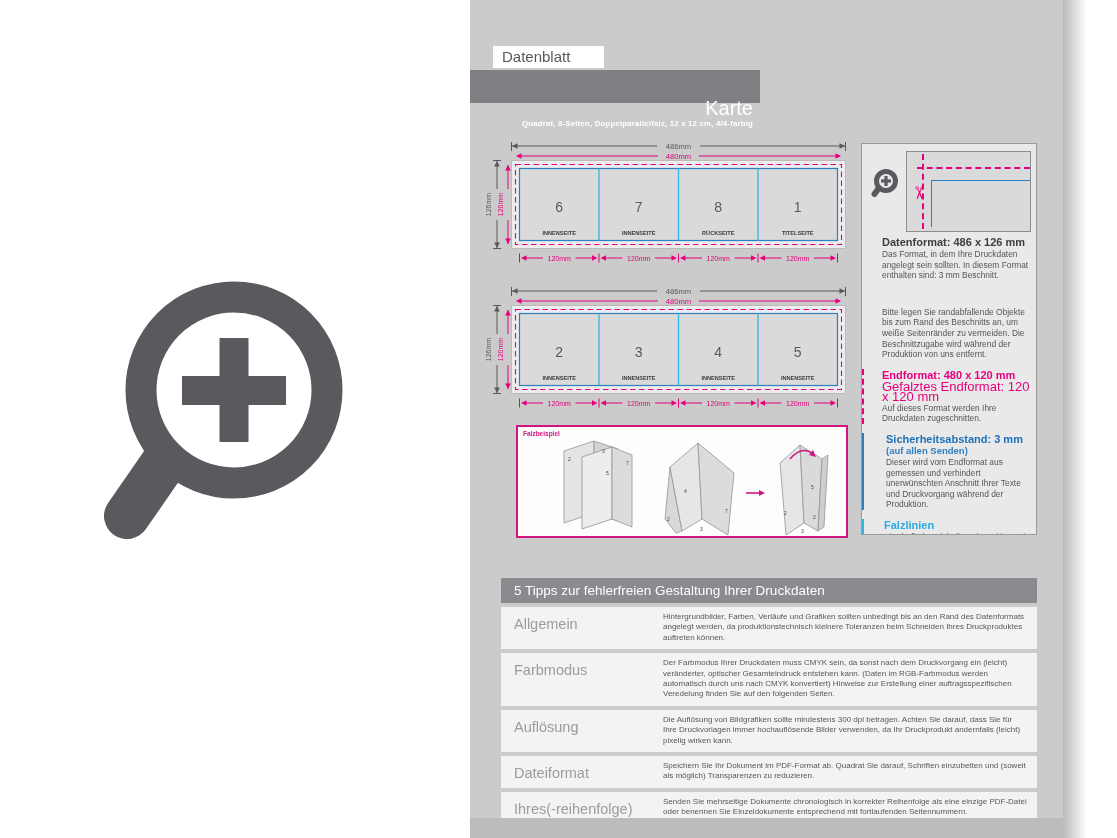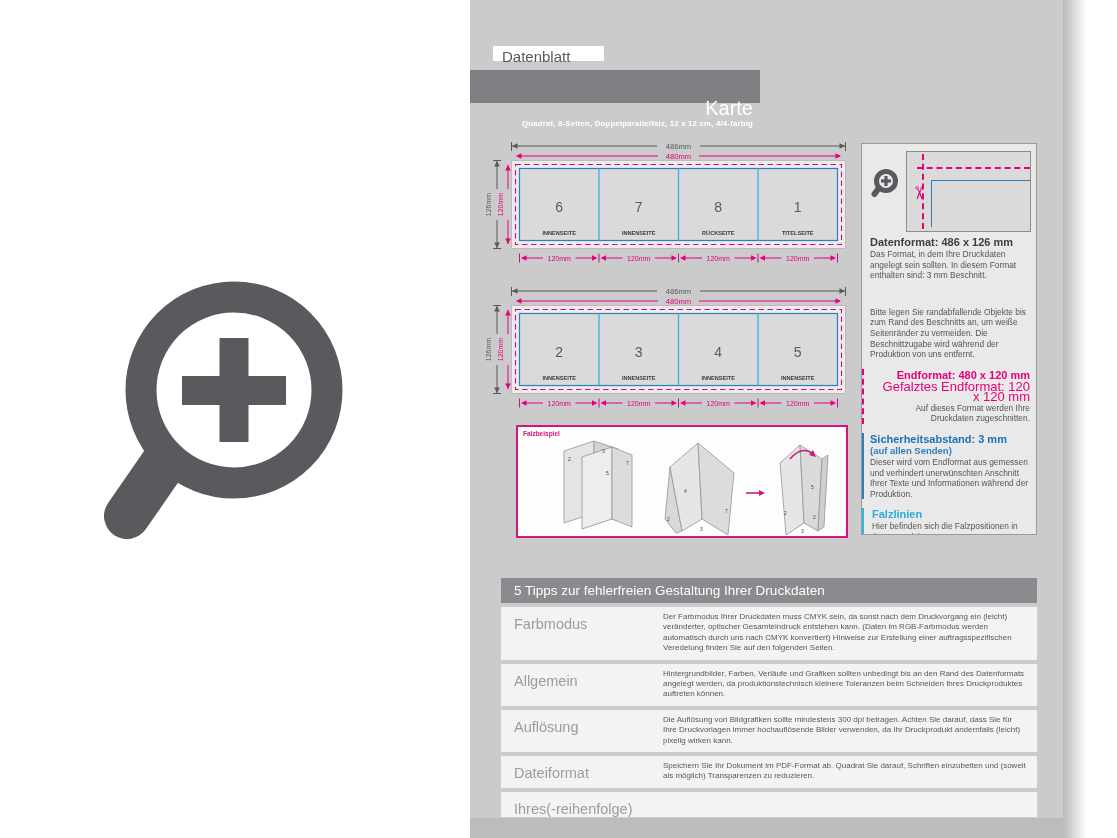--- a/index.html
+++ b/index.html
@@ -13,21 +13,21 @@
     background:#cbcbcb;
   }
   .page-shadow{
     position:absolute;left:1063px;top:0;width:24px;height:838px;
     background:linear-gradient(to right, rgba(130,130,130,.55), rgba(255,255,255,0));
   }
   .big-zoom{position:absolute;left:103px;top:278px;}
 
   
   .tab{
-    position:absolute;left:23px;top:46px;height:15px;background:#ffffff;
+    position:absolute;left:23px;top:46px;height:22px;background:#ffffff;
     color:#57585a;font-size:15px;line-height:22px;padding:0 34px 0 9px;
   }
   .hbar{
     position:absolute;left:0;top:70px;width:290px;height:33px;background:#7f8083;
     color:#ffffff;text-align:right;box-sizing:border-box;padding:1px 7px 0 0;
   }
   .hbar .title{font-size:20px;line-height:21px;margin-top:27px;}
   .hbar .subtitle{font-size:7.8px;font-weight:bold;line-height:10px;letter-spacing:.2px;}
 
   
@@ -56,23 +56,23 @@
   }
   .mini .dash-h{position:absolute;left:10px;right:0;top:15px;border-top:2px dashed #e5007d;}
   .mini .dash-v{position:absolute;left:15px;top:2px;bottom:2px;border-left:2px dashed #e5007d;}
   .mini .blue-corner{position:absolute;left:24px;top:28px;right:0;bottom:4px;
     border-left:1.5px solid #2e7fc1;border-top:1.5px solid #2e7fc1;}
   .mini .scissors{position:absolute;left:4px;top:32px;color:#e5007d;font-size:18px;
     transform:rotate(90deg);line-height:18px;}
   .ip-top .small-zoom{position:absolute;left:8px;top:24px;}
 
   .ip-sections{padding:2px 6px 0 0;}
-  .ip-sec{margin:0 0 9px 0;padding-left:8px;}
-  .ip-sec.bl-dash{border-left:2px dashed #e5007d;padding-left:18px;text-align:right;}
-  .ip-sec.bl-blue{border-left:2px solid #2e7fc1;padding-left:6px;}
+  .ip-sec{margin:0 0 9px 0;padding-left:20px;}
+  .ip-sec.bl-dash{border-left:2px dashed #e5007d;padding-left:18px;}
+  .ip-sec.bl-blue{border-left:2px solid #2e7fc1;padding-left:22px;}
   .ip-sec.bl-cyan{border-left:2px solid #35b4e5;}
   .ip-title{font-size:11px;font-weight:bold;line-height:12px;margin-bottom:1px;}
   .ip-title.c-gray{color:#3e3e40;}
   .ip-title.c-mag{color:#e5007d;}
   .ip-title.c-blue{color:#1d71b8;}
   .ip-title.c-cyan{color:#29abe2;}
   .ip-sub{font-size:13px;line-height:10px;margin-bottom:1px;}
   .ip-sub.c-mag{color:#e5007d;}
   .ip-sub.c-blue{color:#2e7fc1;font-size:9.5px;font-weight:bold;}
   .ip-body{font-size:8.4px;line-height:10.6px;color:#565658;}
@@ -326,48 +326,49 @@
         <div class="ip-body mt">Bitte legen Sie randabfallende Objekte bis zum Rand des Beschnitts an, um weiße Seitenränder zu vermeiden. Die Beschnittzugabe wird während der Produktion von uns entfernt.</div>
       </div>
       <div class="ip-sec bl-dash">
         <div class="ip-title c-mag">Endformat: 480 x 120 mm</div>
         <div class="ip-sub c-mag">Gefalztes Endformat: 120 x 120 mm</div>
         <div class="ip-body">Auf dieses Format werden Ihre Druckdaten zugeschnitten.</div>
       </div>
       <div class="ip-sec bl-blue">
         <div class="ip-title c-blue">Sicherheitsabstand: 3 mm</div>
         <div class="ip-sub c-blue">(auf allen Senden)</div>
-        <div class="ip-body">Dieser wird vom Endformat aus gemessen und verhindert unerwünschten Anschnitt Ihrer Texte und Informationen während der Produktion.</div>
+        <div class="ip-body">Dieser wird vom Endformat aus gemessen und verhindert unerwünschten Anschnitt Ihrer Texte und Druckvorgang während der Produktion.</div>
       </div>
       <div class="ip-sec bl-cyan">
         <div class="ip-title c-cyan">Falzlinien</div>
         <div class="ip-body">Hier befinden sich die Falzpositionen in Ihrem Produkt.</div>
       </div>
     </div>
   </div>
 
   <div class="tips">
     <div class="tips-header">5 Tipps zur fehlerfreien Gestaltung Ihrer Druckdaten</div>
     <div class="tip-row">
+      <div class="tip-label">Allgemein</div>
+      <div class="tip-text">Hintergrundbilder, Farben, Verläufe und Grafiken sollten unbedingt bis an den Rand des Datenformats angelegt werden, da produktionstechnisch kleinere Toleranzen beim Schneiden Ihres Druckproduktes auftreten können.</div>
+    </div>
+    <div class="tip-row">
       <div class="tip-label">Farbmodus</div>
       <div class="tip-text">Der Farbmodus Ihrer Druckdaten muss CMYK sein, da sonst nach dem Druckvorgang ein (leicht) veränderter, optischer Gesamteindruck entstehen kann. (Daten im RGB-Farbmodus werden automatisch durch uns nach CMYK konvertiert) Hinweise zur Erstellung einer auftragsspezifischen Veredelung finden Sie auf den folgenden Seiten.</div>
     </div>
     <div class="tip-row">
-      <div class="tip-label">Allgemein</div>
-      <div class="tip-text">Hintergrundbilder, Farben, Verläufe und Grafiken sollten unbedingt bis an den Rand des Datenformats angelegt werden, da produktionstechnisch kleinere Toleranzen beim Schneiden Ihres Druckproduktes auftreten können.</div>
-    </div>
-    <div class="tip-row">
       <div class="tip-label">Auflösung</div>
       <div class="tip-text">Die Auflösung von Bildgrafiken sollte mindestens 300 dpi betragen. Achten Sie darauf, dass Sie für Ihre Druckvorlagen immer hochauflösende Bilder verwenden, da Ihr Druckprodukt andernfalls (leicht) pixelig wirken kann.</div>
     </div>
     <div class="tip-row">
       <div class="tip-label">Dateiformat</div>
       <div class="tip-text">Speichern Sie Ihr Dokument im PDF-Format ab. Quadrat Sie darauf, Schriften einzubetten und (soweit als möglich) Transparenzen zu reduzieren.</div>
     </div>
     <div class="tip-row">
       <div class="tip-label">Ihres(-reihenfolge)</div>
+      <div class="tip-text">Senden Sie mehrseitige Dokumente chronologisch in korrekter Reihenfolge als eine einzige PDF-Datei oder benennen Sie Einzeldokumente entsprechend mit fortlaufenden Seitennummern.</div>
     </div>
   </div>
 
   <div class="footer-bar"></div>
 </div>
 
 <div class="page-shadow"></div>
 
 </body></html>

